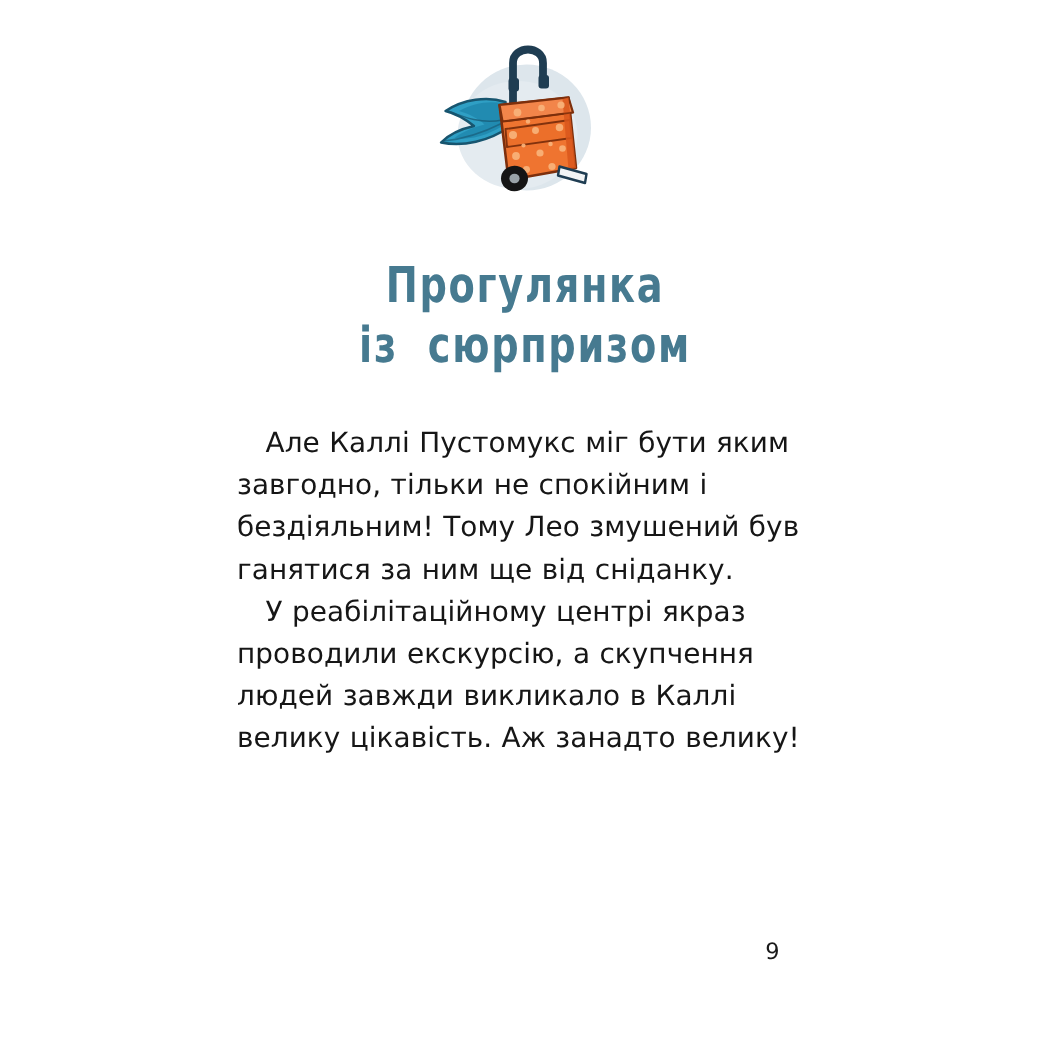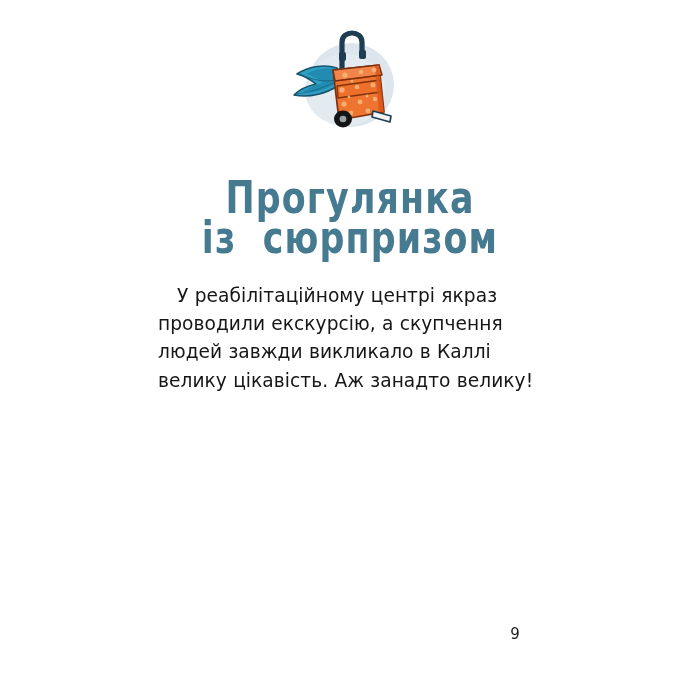--- a/index.html
+++ b/index.html
@@ -40,21 +40,21 @@
 
   
   .chapter-title {
     position: absolute;
     left: 0;
     top: 148px;
     width: 700px;
     text-align: center;
     color: #467a90;
     font-family: "DejaVu Sans Condensed", "Liberation Sans Narrow", "Liberation Sans", sans-serif;
-    font-size: 45px;
+    font-size: 33px;
     font-weight: 700;
     line-height: 40px;
     letter-spacing: 1.3px;
     user-select: none;
   }
   .chapter-title .tline {
     display: block;
     white-space: pre;
     transform: scaleX(0.86);
     transform-origin: center center;
@@ -162,18 +162,19 @@
       </g>
     </svg>
   </div>
 
   <h1 class="chapter-title">
     <span class="tline">Прогулянка</span>
     <span class="tline">із  сюрпризом</span>
   </h1>
 
   <div class="bodytext">
+    <p>Але Каллі Пустомукс міг бути яким завгодно, тільки не спокійним і бездіяльним! Тому Лео змушений був ганятися за ним ще від сніданку.</p>
     <p>У реабілітаційному центрі якраз проводили екскурсію, а скупчення людей завжди викликало в Каллі велику цікавість. Аж занадто велику!</p>
   </div>
 
   <div class="folio">9</div>
 
 </div>
 
 </body></html>

